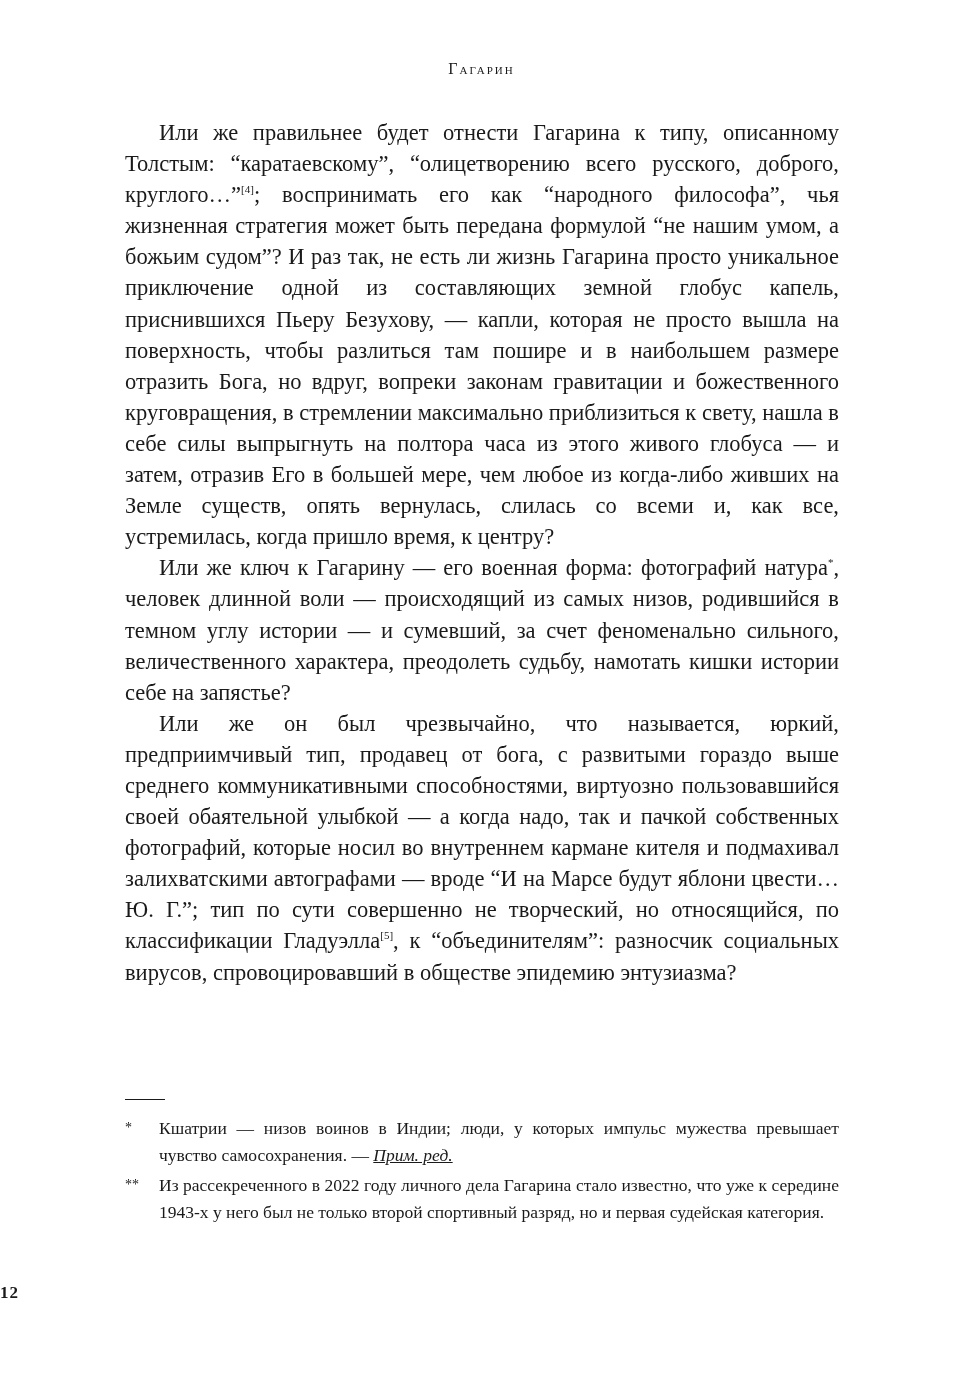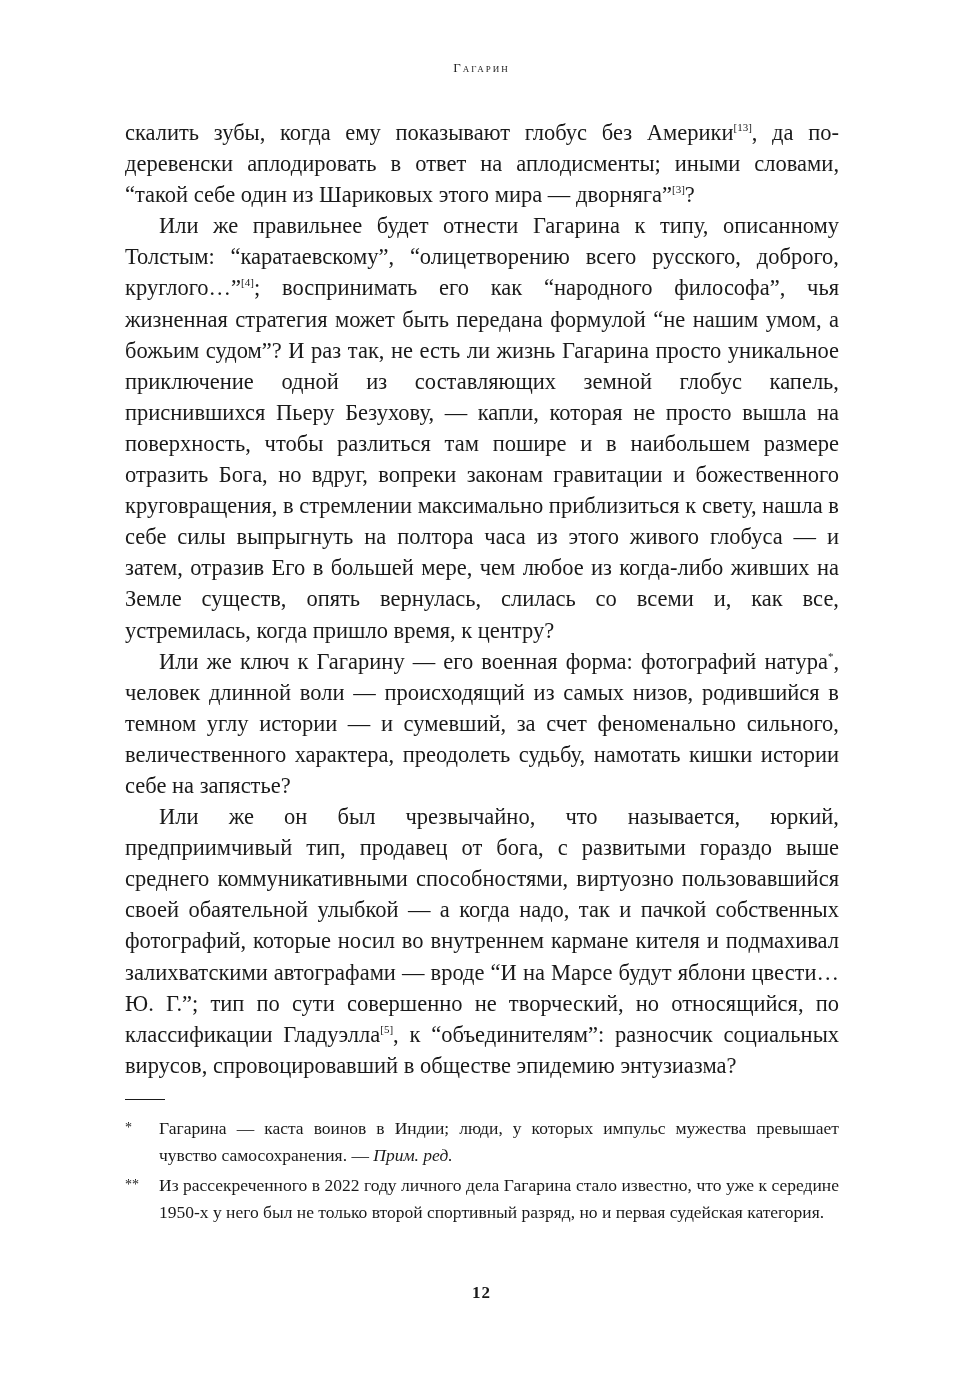--- a/index.html
+++ b/index.html
@@ -1,59 +1,56 @@
 <!DOCTYPE html>
 <html><head>
 <meta charset="utf-8">
 <style>
   html, body { margin: 0; padding: 0; background: #ffffff; }
   body { width: 963px; height: 1388px; position: relative; overflow: hidden;
          font-family: "Liberation Serif", "DejaVu Serif", serif; color: #1a1a1a; }
   .running-head { position: absolute; top: 60px; left: 0; width: 963px; text-align: center;
-                  font-size: 13px; letter-spacing: 2px; font-variant: small-caps; }
+                  font-size: 16px; letter-spacing: 2px; font-variant: small-caps; }
   .body-text { position: absolute; top: 117px; left: 125px; width: 714px;
                font-size: 22.5px; line-height: 31.1px; text-align: justify; }
   .body-text p { margin: 0; text-indent: 34px; text-align-last: left; }
   .body-text p.first { text-indent: 0; }
   sup { font-size: 11px; vertical-align: 9px; line-height: 0; }
   .rule { position: absolute; top: 1099px; left: 125px; width: 40px; height: 1px; background: #1a1a1a; }
   .footnotes { position: absolute; top: 1115px; left: 125px; width: 714px; font-size: 17.5px; line-height: 26.5px; }
   .fn { display: flex; margin-bottom: 4px; }
   .fn-mark { width: 34px; flex: none; font-size: 14px; }
   .fn-text { flex: 1; text-align: justify; text-align-last: left; }
-  .fn-text i { font-style: italic; }
-  .page-number { position: absolute; top: 1283px; left: 0; width: 963px; text-align: center;
+  .fn-text i { font-style: italic; text-decoration: underline; }
+  .page-number { position: absolute; top: 1283px; left: 0; width: 963px; 
                  font-size: 17px; font-weight: bold; letter-spacing: 1px; }
 </style>
 </head>
 <body>
 
 <div class="running-head">Гагарин</div>
 
 <div class="body-text">
-  <p class="first">
-    <span>скалить зубы, когда ему показывают глобус без Америки</span><sup>[13]</sup><span>, да по-деревенски аплодировать в ответ на аплодисменты; иными словами, “такой себе один из Шариковых этого мира — дворняга”</span><sup>[3]</sup><span>?</span>
-  </p>
   <p>
     <span>Или же правильнее будет отнести Гагарина к типу, описанному Толстым: “каратаевскому”, “олицетворению всего русского, доброго, круглого…”</span><sup>[4]</sup><span>; воспринимать его как “народного философа”, чья жизненная стратегия может быть передана формулой “не нашим умом, а божьим судом”? И раз так, не есть ли жизнь Гагарина просто уникальное приключение одной из составляющих земной глобус капель, приснившихся Пьеру Безухову, — капли, которая не просто вышла на поверхность, чтобы разлиться там пошире и в наибольшем размере отразить Бога, но вдруг, вопреки законам гравитации и божественного круговращения, в стремлении максимально приблизиться к свету, нашла в себе силы выпрыгнуть на полтора часа из этого живого глобуса — и затем, отразив Его в большей мере, чем любое из когда-либо живших на Земле существ, опять вернулась, слилась со всеми и, как все, устремилась, когда пришло время, к центру?</span>
   </p>
   <p>
     <span>Или же ключ к Гагарину — его военная форма: фотографий натура</span><sup>*</sup><span>, человек длинной воли — происходящий из самых низов, родившийся в темном углу истории — и сумевший, за счет феноменально сильного, величественного характера, преодолеть судьбу, намотать кишки истории себе на запястье?</span>
   </p>
   <p>
     <span>Или же он был чрезвычайно, что называется, юркий, предприимчивый тип, продавец от бога, с развитыми гораздо выше среднего коммуникативными способностями, виртуозно пользовавшийся своей обаятельной улыбкой — а когда надо, так и пачкой собственных фотографий, которые носил во внутреннем кармане кителя и подмахивал залихватскими автографами — вроде “И на Марсе будут яблони цвести… Ю. Г.”; тип по сути совершенно не творческий, но относящийся, по классификации Гладуэлла</span><sup>[5]</sup><span>, к “объединителям”: разносчик социальных вирусов, спровоцировавший в обществе эпидемию энтузиазма?</span>
   </p>
 </div>
 
 <div class="rule"></div>
 
 <div class="footnotes">
   <div class="fn">
     <span class="fn-mark">*</span>
-    <span class="fn-text"><span>Гагарина — каста воинов в Индии; люди, у которых импульс мужества превышает чувство самосохранения. — </span><i>Прим. ред.</i></span>
+    <span class="fn-text"><span>Кшатрии — низов воинов в Индии; люди, у которых импульс мужества превышает чувство самосохранения. — </span><i>Прим. ред.</i></span>
   </div>
   <div class="fn">
     <span class="fn-mark">**</span>
-    <span class="fn-text"><span>Из рассекреченного в 2022 году личного дела Гагарина стало известно, что уже к середине 1950-х у него был не только второй спортивный разряд, но и первая судейская категория.</span><i></i></span>
+    <span class="fn-text"><span>Из рассекреченного в 2022 году личного дела Гагарина стало известно, что уже к середине 1943-х у него был не только второй спортивный разряд, но и первая судейская категория.</span><i></i></span>
   </div>
 </div>
 
 <div class="page-number">12</div>
 
 </body></html>

